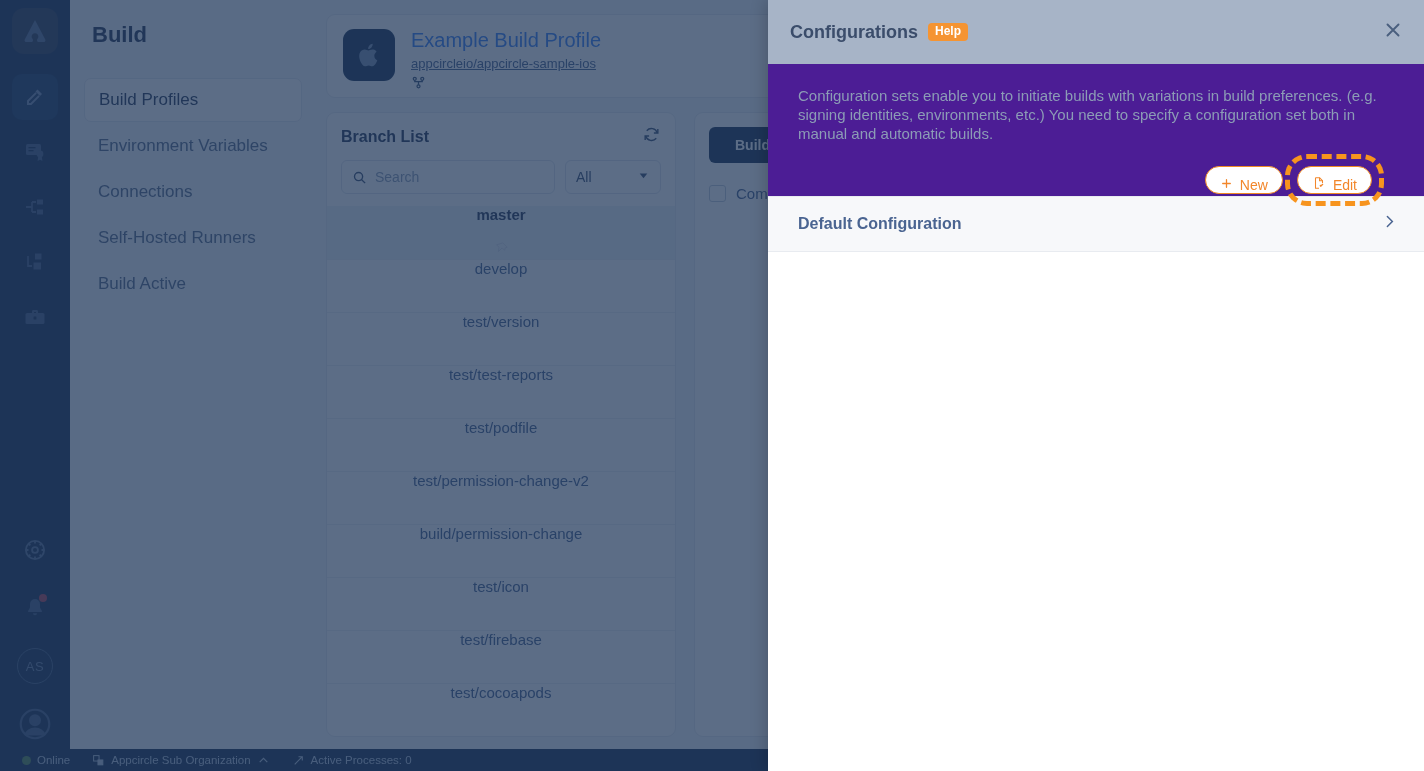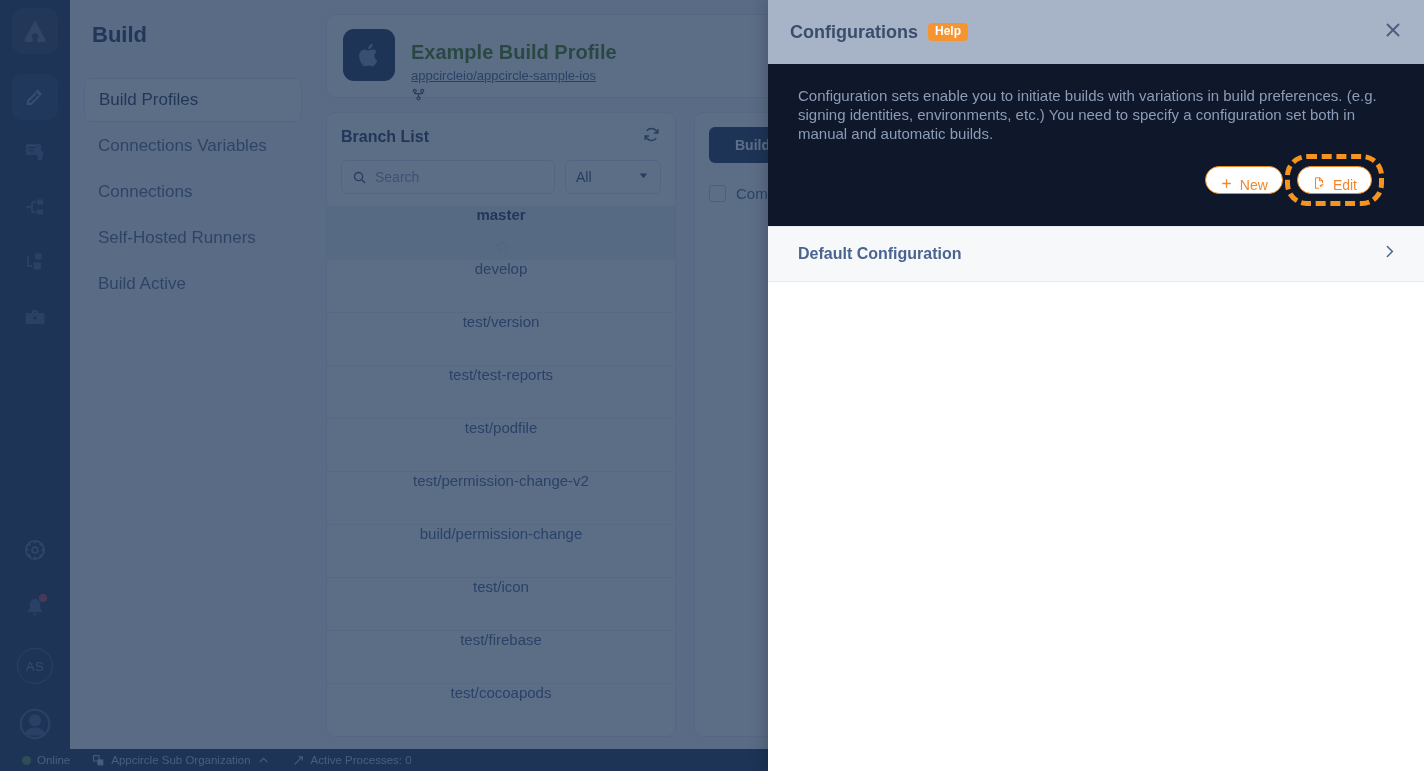--- a/index.html
+++ b/index.html
@@ -61,21 +61,21 @@
   .main { flex: 1 1 auto; padding: 14px 16px 0 10px; overflow: hidden; }
   .profile-card {
     background: #fff; border: 1px solid #e6eaf0; border-radius: 9px;
     padding: 14px 16px; display: flex; align-items: flex-start; gap: 16px;
     position: relative; height: 84px;
   }
   .platform-icon {
     width: 52px; height: 52px; border-radius: 11px; background: #1d3557;
     display: flex; align-items: center; justify-content: center; flex: 0 0 52px;
   }
-  .profile-title { font-size: 20px; color: #4d7c0f; font-weight: bold; margin-top: 12px; }
+  .profile-title { font-size: 20px; color: #3b82f6; font-weight: normal; }
   .profile-repo {
     font-size: 13px; color: #4a6491; text-decoration: underline; display: block; margin-top: 4px;
   }
   .profile-branchico { margin-top: 4px; color: #3d5party; color: #3d5madjust; color: #3c5478; }
 
   .config-card {
     position: absolute; right: 16px; top: 14px;
     background: #fbfcfd; border: 1px solid #e6eaf0; border-radius: 8px;
     padding: 12px 16px; width: 330px;
   }
@@ -138,21 +138,21 @@
   }
   .modal-title-wrap { display: flex; align-items: center; gap: 10px; }
   .modal-title { font-size: 18px; font-weight: bold; color: #3b4d6b; }
   .help-badge {
     background: #f59432; color: #fff; font-size: 12px; font-weight: bold;
     border-radius: 4px; padding: 2px 7px 3px 7px; line-height: 1.1;
   }
   .close-x { color: #4e6party; color: #4a5f7e; cursor: pointer; }
 
   .modal-desc-box {
-    background: #0f172a; border-bottom: 1px solid #e8ebf0; padding: 22px 26px 32px 30px;
+    background: #4c1d95; border-bottom: 1px solid #e8ebf0; padding: 22px 26px 2px 30px;
   }
   .modal-desc {
     font-size: 15px; line-height: 1.28; color: #8c9cb6; max-width: 596px;
   }
   .modal-actions { display: flex; justify-content: flex-end; align-items: center; gap: 14px; margin-top: 22px; padding-right: 26px; position: relative; }
   .btn-outline {
     border: 1px solid #f08a24; color: #f2862a; background: #fff;
     border-radius: 16px; height: 28px; padding: 0 14px;
     display: flex; align-items: flex-end; gap: 7px; font-size: 14px; white-space: nowrap;
   }
@@ -251,21 +251,21 @@
         </div>
       </div>
     </div>
 
     <div class="subnav">
       <h1>Build</h1>
       <div class="nav-item active">
         <span>Build Profiles</span>
       </div>
       <div class="nav-item">
-        <span>Connections Variables</span>
+        <span>Environment Variables</span>
       </div>
       <div class="nav-item">
         <span>Connections</span>
       </div>
       <div class="nav-item">
         <span>Self-Hosted Runners</span>
       </div>
       <div class="nav-item">
         <span>Build Active</span>
       </div>

